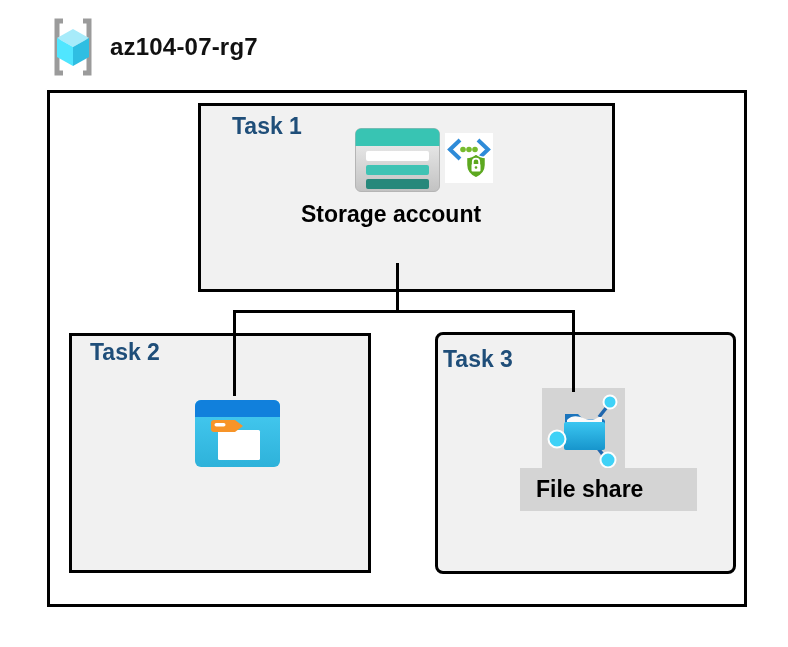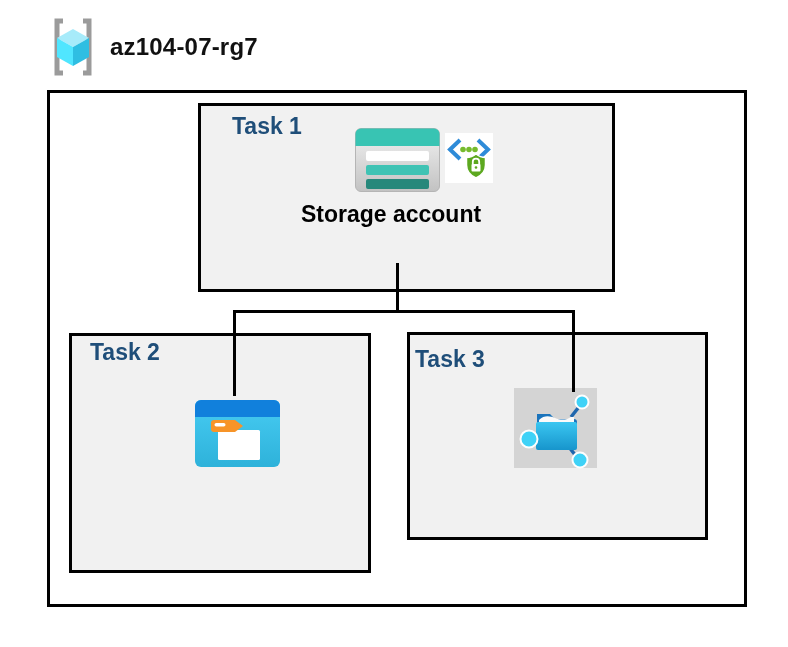--- a/index.html
+++ b/index.html
@@ -18,21 +18,21 @@
     position:absolute; left:47px; top:90px; width:700px; height:517px;
     border:3px solid #000000; box-sizing:border-box; background:#ffffff;
   }
   
   .task-box {
     position:absolute; background:#f1f1f1; border:3px solid #000000;
     box-sizing:border-box; z-index:1;
   }
   #task1 { left:198px; top:103px; width:417px; height:189px; }
   #task2 { left:69px;  top:333px; width:302px; height:240px;text-decoration:underline; }
-  #task3 { left:407px; top:332px; width:301px; height:208px; }
+  #task3 { left:435px; top:332px; width:301px; height:242px;border-radius:8px; }
   .task-label {
     position:absolute; color:#1f4e79; font-weight:bold; font-size:23px; white-space:nowrap;
   }
   #task1 .task-label { left:31px; top:7px; }
   #task2 .task-label { left:18px; top:3px; }
   #task3 .task-label { left:5px;  top:11px; }
   .resource-label {
     position:absolute; color:#000000; font-weight:bold; font-size:23px; white-space:nowrap;
   }
   #task1 .resource-label { left:0; top:95px; width:380px; text-align:center; }
@@ -146,15 +146,18 @@
       <path d="M13 49 L26 45" stroke="#1F66AD" stroke-width="3.5"></path>
       <path d="M62 70 L52 57" stroke="#1F66AD" stroke-width="3.5"></path>
       <path d="M20 24 H33 L38 29 H57 A3 3 0 0 1 60 32 V58 H20 Z" fill="#1B74BC"></path>
       <path d="M22 30 C27 25 33 26 38 28 C44 30.5 50 30 54 27 L57 27 V38 H22 Z" fill="#FAFAFA"></path>
       <rect x="19" y="32" width="41" height="28" rx="2" fill="url(#ff)"></rect>
       <circle cx="65" cy="12" r="6.5" fill="#3FD2F7" stroke="#FDFEFE" stroke-width="2"></circle>
       <circle cx="12" cy="49" r="8.5" fill="#3FD2F7" stroke="#FDFEFE" stroke-width="2"></circle>
       <circle cx="63" cy="70" r="7.5" fill="#3FD2F7" stroke="#FDFEFE" stroke-width="2"></circle>
     </svg>
 
+    <div class="fs-label-box">
+      <div class="resource-label">File share</div>
+    </div>
   </div>
 
 </div>
 
 </body></html>

